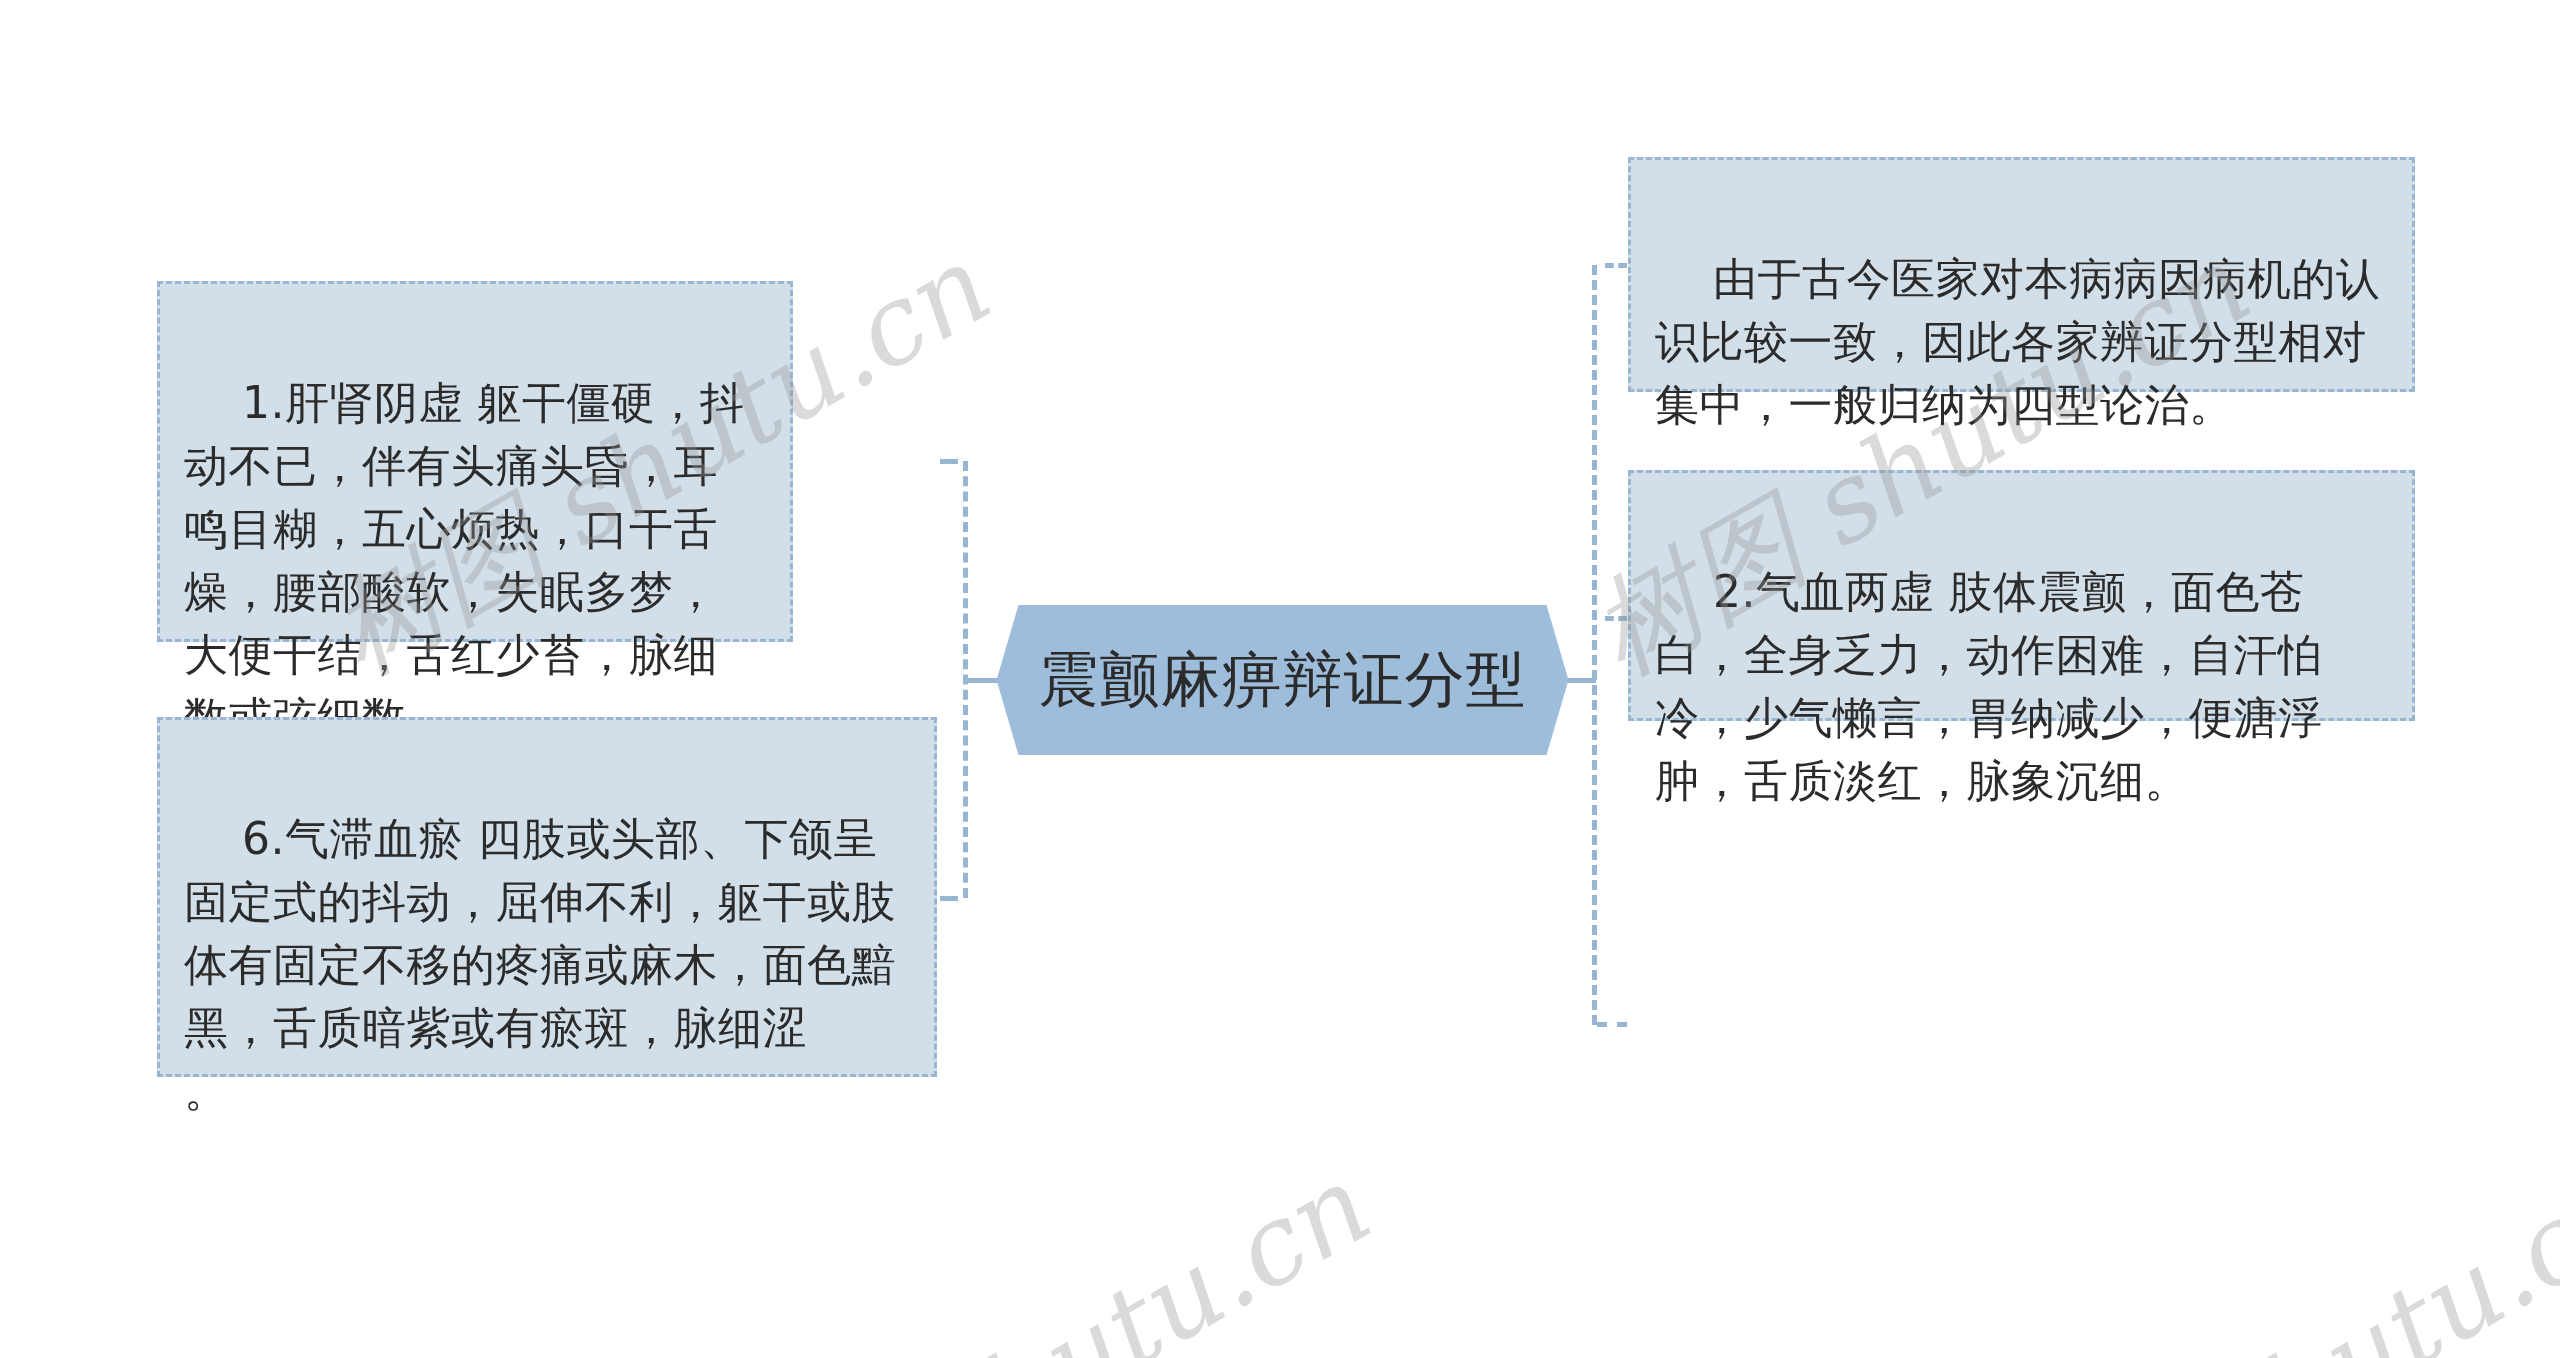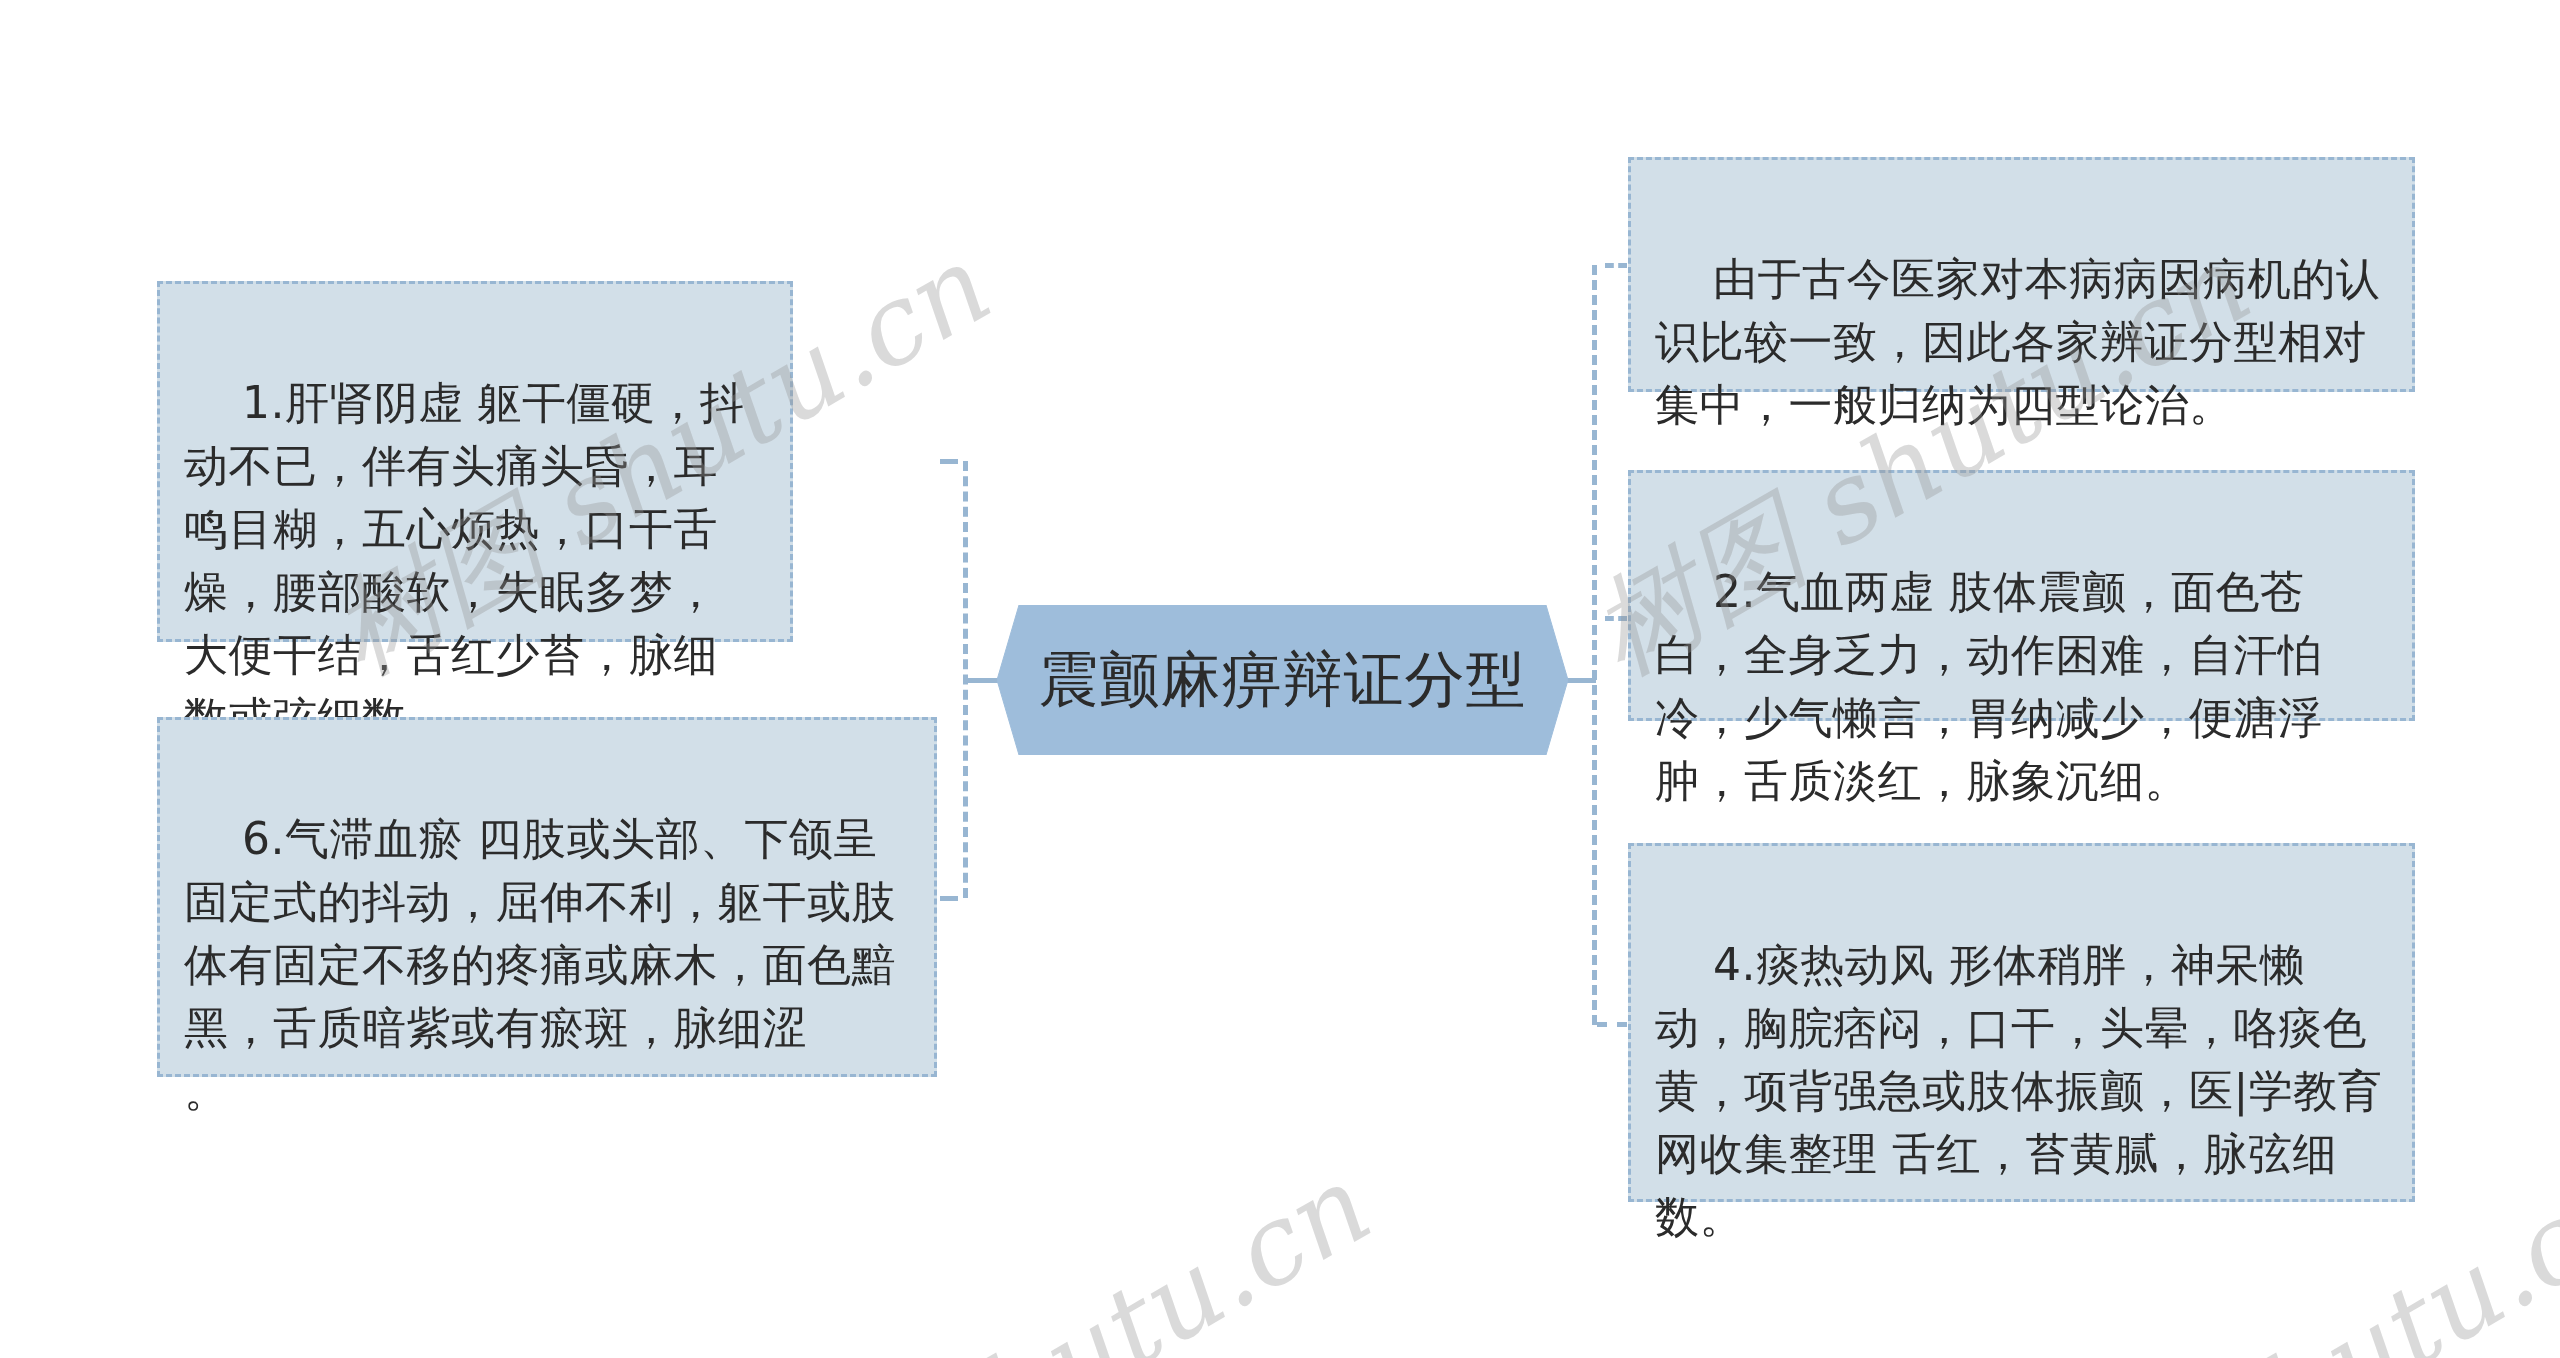--- a/index.html
+++ b/index.html
@@ -115,22 +115,19 @@
   </div>
 
   <div class="node" style="left:1628px; top:157px; width:787px; height:235px;">
     <span>由于古今医家对本病病因病机的认识比较一致，因此各家辨证分型相对集中，一般归纳为四型论治。</span>
   </div>
 
   <div class="node" style="left:1628px; top:470px; width:787px; height:251px;">
     <span>2.气血两虚 肢体震颤，面色苍白，全身乏力，动作困难，自汗怕冷，少气懒言，胃纳减少，便溏浮肿，舌质淡红，脉象沉细。</span>
   </div>
 
-  <div class="node" style="left:1628px; top:843px; width:787px; height:359px;">
-    <span>4.痰热动风 形体稍胖，神呆懒动，胸脘痞闷，口干，头晕，咯痰色黄，项背强急或肢体振颤，医|学教育网收集整理 舌红，苔黄腻，脉弦细数。</span>
-  </div>
 
   <div class="watermark" style="left:380px; top:560px;">树图 shutu.cn</div>
   <div class="watermark" style="left:1640px; top:560px;">树图 shutu.cn</div>
   <div class="watermark" style="left:760px; top:1480px;">树图 shutu.cn</div>
   <div class="watermark" style="left:2040px; top:1480px;">树图 shutu.cn</div>
 
 </div>
 
 </body></html>

